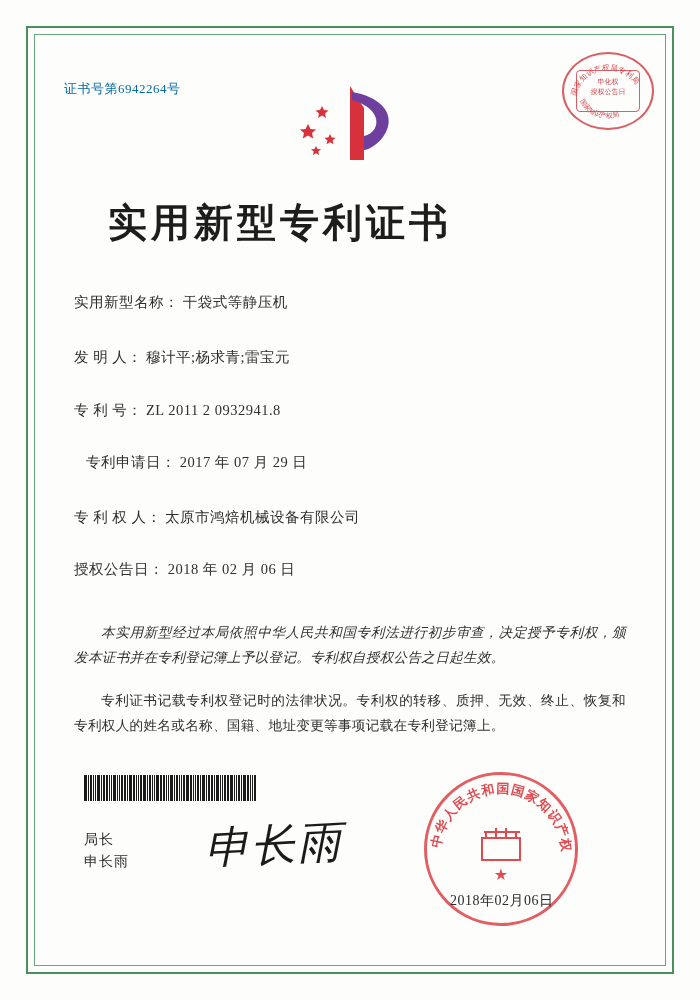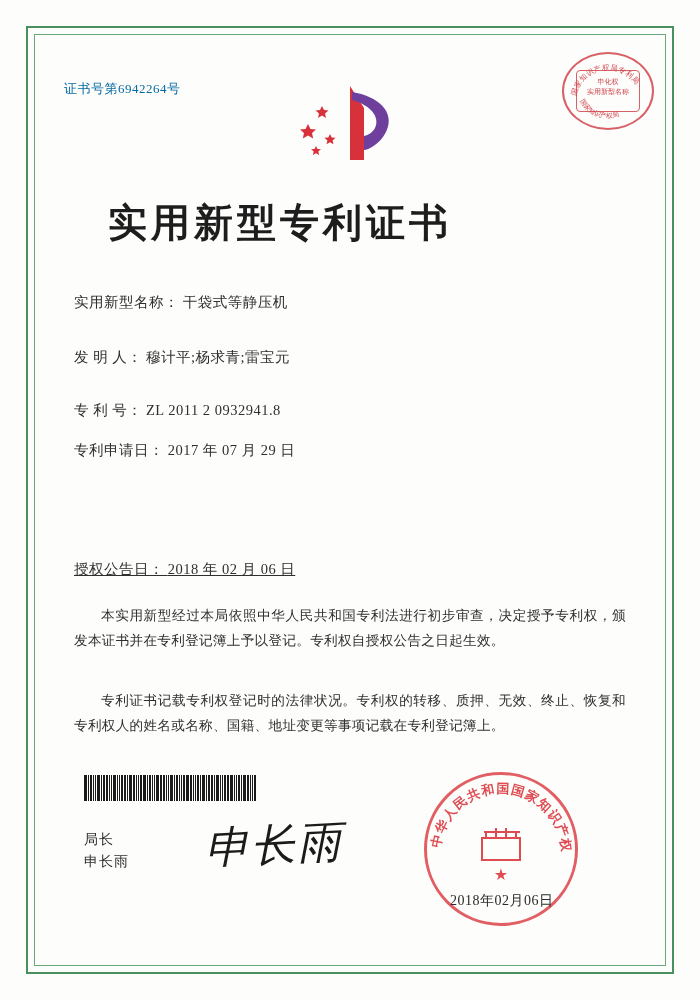--- a/index.html
+++ b/index.html
@@ -112,36 +112,36 @@
   }
   .field .lbl {
     letter-spacing: 0.5px;
   }
   .field .val {
     letter-spacing: 0.5px;
   }
   .f1 { top: 293px; }
   .f2 { top: 348px; }
   .f3 { top: 401px; }
-  .f4 { top: 441px; }
+  .f4 { top: 453px; margin-left: 12px; }
   .f5 { top: 508px; }
-  .f6 { top: 560px; text-decoration: underline; }
+  .f6 { top: 560px; }
   
   .para {
     position: absolute;
     left: 74px;
     width: 552px;
     font-size: 13.6px;
     line-height: 25px;
     color: #2f2f2f;
     text-align: justify;
     text-indent: 27px;
     letter-spacing: 0.3px;
   }
-  .p1 { top: 603px; }
+  .p1 { top: 620px; font-style: italic; }
   .p2 { top: 645px; }
   .p3 { top: 688px; }
   
   .barcode {
     position: absolute;
     left: 84px; top: 775px;
     width: 206px; height: 26px;
     display: flex;
     align-items: stretch;
   }
@@ -242,40 +242,44 @@
       <path id="arcp" d="M6,40 A32,30 0 0 1 70,40" fill="none"></path>
       <text font-size="7.4" fill="#d2444c" letter-spacing="0.4">
         <textPath href="#arcp" startOffset="4%">国家知识产权局专利局</textPath>
       </text>
       <path id="arcb" d="M8,30 A30,28 0 0 0 68,30" fill="none"></path>
       <text font-size="6.6" fill="#d2444c">
         <textPath href="#arcb" startOffset="12%">国家知识产权局</textPath>
       </text>
     </svg>
     <div class="stxt l1">申化权</div>
-    <div class="stxt l2">实用新型名称</div>
+    <div class="stxt l2">授权公告日</div>
   </div>
 
   <div class="doc-title">实用新型专利证书</div>
 
   <div class="field f1">
     <span class="lbl">实用新型名称：</span>
     <span class="val">干袋式等静压机</span>
   </div>
   <div class="field f2">
     <span class="lbl">发  明  人：</span>
     <span class="val">穆计平;杨求青;雷宝元</span>
   </div>
   <div class="field f3">
     <span class="lbl">专    利    号：</span>
     <span class="val">ZL 2011 2 0932941.8</span>
   </div>
   <div class="field f4">
     <span class="lbl">专利申请日：</span>
     <span class="val">2017 年 07 月 29 日</span>
+  </div>
+  <div class="field f5">
+    <span class="lbl">专  利  权  人：</span>
+    <span class="val">太原市鸿焙机械设备有限公司</span>
   </div>
   <div class="field f6">
     <span class="lbl">授权公告日：</span>
     <span class="val">2018 年 02 月 06 日</span>
   </div>
 
   <div class="para p1">本实用新型经过本局依照中华人民共和国专利法进行初步审查，决定授予专利权，颁发本证书并在专利登记簿上予以登记。专利权自授权公告之日起生效。</div>
   <div class="para p3">专利证书记载专利权登记时的法律状况。专利权的转移、质押、无效、终止、恢复和专利权人的姓名或名称、国籍、地址变更等事项记载在专利登记簿上。</div>
 
   <div class="barcode">

